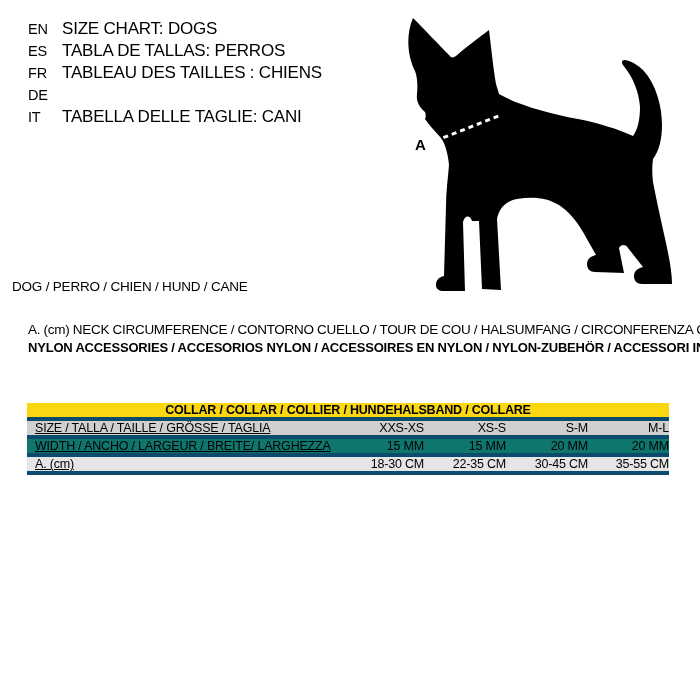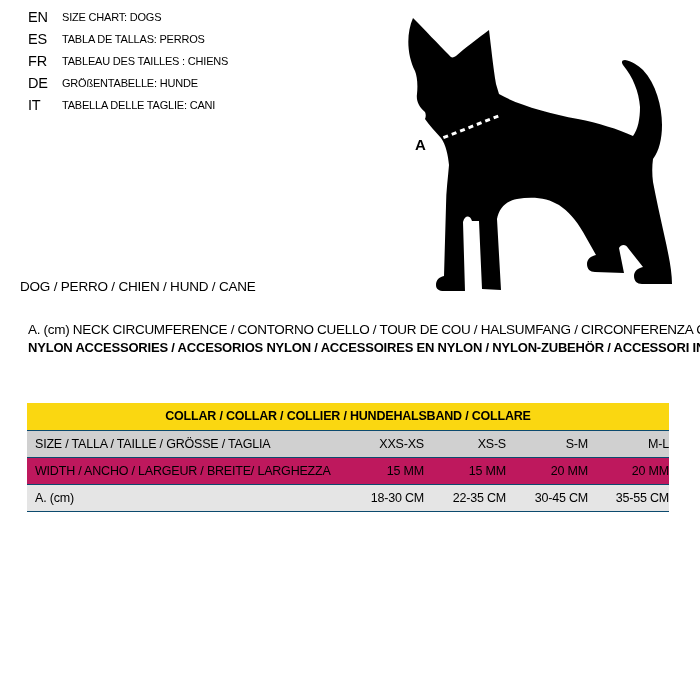--- a/index.html
+++ b/index.html
@@ -4,84 +4,83 @@
 <style>
   * { margin: 0; padding: 0; box-sizing: border-box; }
   html, body { width: 700px; height: 700px; background: #ffffff; overflow: hidden; }
   body {
     position: relative;
     font-family: "Liberation Sans", sans-serif;
     color: #000;
   }
 
   
-  .lang-list { position: absolute; left: 28px; top: 6px; }
+  .lang-list { position: absolute; left: 28px; top: 18px; }
   .lang-row { display: flex; height: 22px; align-items: center; }
   .lang-code { width: 34px; font-size: 14.5px; letter-spacing: -0.2px; }
-  .lang-label { font-size: 11px; letter-spacing: -0.2px; white-space: nowrap; }
+  .lang-label { font-size: 17px; letter-spacing: -0.2px; white-space: nowrap; }
 
   
   .dog-svg { position: absolute; left: 400px; top: 8px; width: 280px; height: 290px; }
   .measure-a {
     font-family: "Liberation Sans", sans-serif;
     font-size: 15px; font-weight: bold; fill: #000;
   }
 
   
   .dog-caption {
-    position: absolute; left: 20px; top: 279px;
+    position: absolute; left: 12px; top: 279px;
     font-size: 13.5px; letter-spacing: -0.2px; white-space: nowrap;
   }
   .note-a {
     position: absolute; left: 28px; top: 322px;
     font-size: 13.5px; letter-spacing: -0.3px; white-space: nowrap;
   }
   .note-nylon {
     position: absolute; left: 28px; top: 340px;
     font-size: 13px; font-weight: bold; letter-spacing: -0.2px; white-space: nowrap;
   }
 
   
   .size-table {
     position: absolute; left: 27px; top: 403px; width: 642px;
     border-collapse: collapse; table-layout: fixed;
   }
   .size-table td {
-    height: 27px; font-size: 12.5px; letter-spacing: -0.2px;
+    height: 15px; font-size: 12.5px; letter-spacing: -0.2px;
     line-height: 14px; vertical-align: middle;
-    border-bottom: 1px solid #0c4a6e; overflow: hidden; white-space: nowrap; margin-left: 37px;
+    border-bottom: 4px solid #0c4a6e; overflow: hidden; white-space: nowrap; margin-left: 37px;
   }
   .size-table .thead {
     background: #fad711; font-weight: bold; text-align: center;
   }
-  .size-table .label-cell { padding-left: 8px; text-align: left; }
+  .size-table .label-cell { padding-left: 8px; text-align: left; text-decoration: underline; }
   .size-table .value-cell { text-align: right; }
   .row-gray td { background: #d0d0d0; }
-  .row-white td { background: #be185d; }
+  .row-white td { background: #0f766e; }
   .row-light td { background: #e5e5e5; }
 </style>
 </head>
 <body>
 
 <div class="lang-list">
   <div class="lang-row">
     <span class="lang-code">EN</span>
     <span class="lang-label">SIZE CHART: DOGS</span>
   </div>
   <div class="lang-row">
     <span class="lang-code">ES</span>
     <span class="lang-label">TABLA DE TALLAS: PERROS</span>
   </div>
   <div class="lang-row">
     <span class="lang-code">FR</span>
     <span class="lang-label">TABLEAU DES TAILLES : CHIENS</span>
   </div>
   <div class="lang-row">
     <span class="lang-code">DE</span>
-    <span class="lang-label">GRÖßENTABELLE: HUNDE</span>
   </div>
   <div class="lang-row">
     <span class="lang-code">IT</span>
     <span class="lang-label">TABELLA DELLE TAGLIE: CANI</span>
   </div>
 </div>
 
 <svg class="dog-svg" viewBox="0 0 280 290" aria-hidden="true">
   <path fill="#000000" d="
     M 13 10

